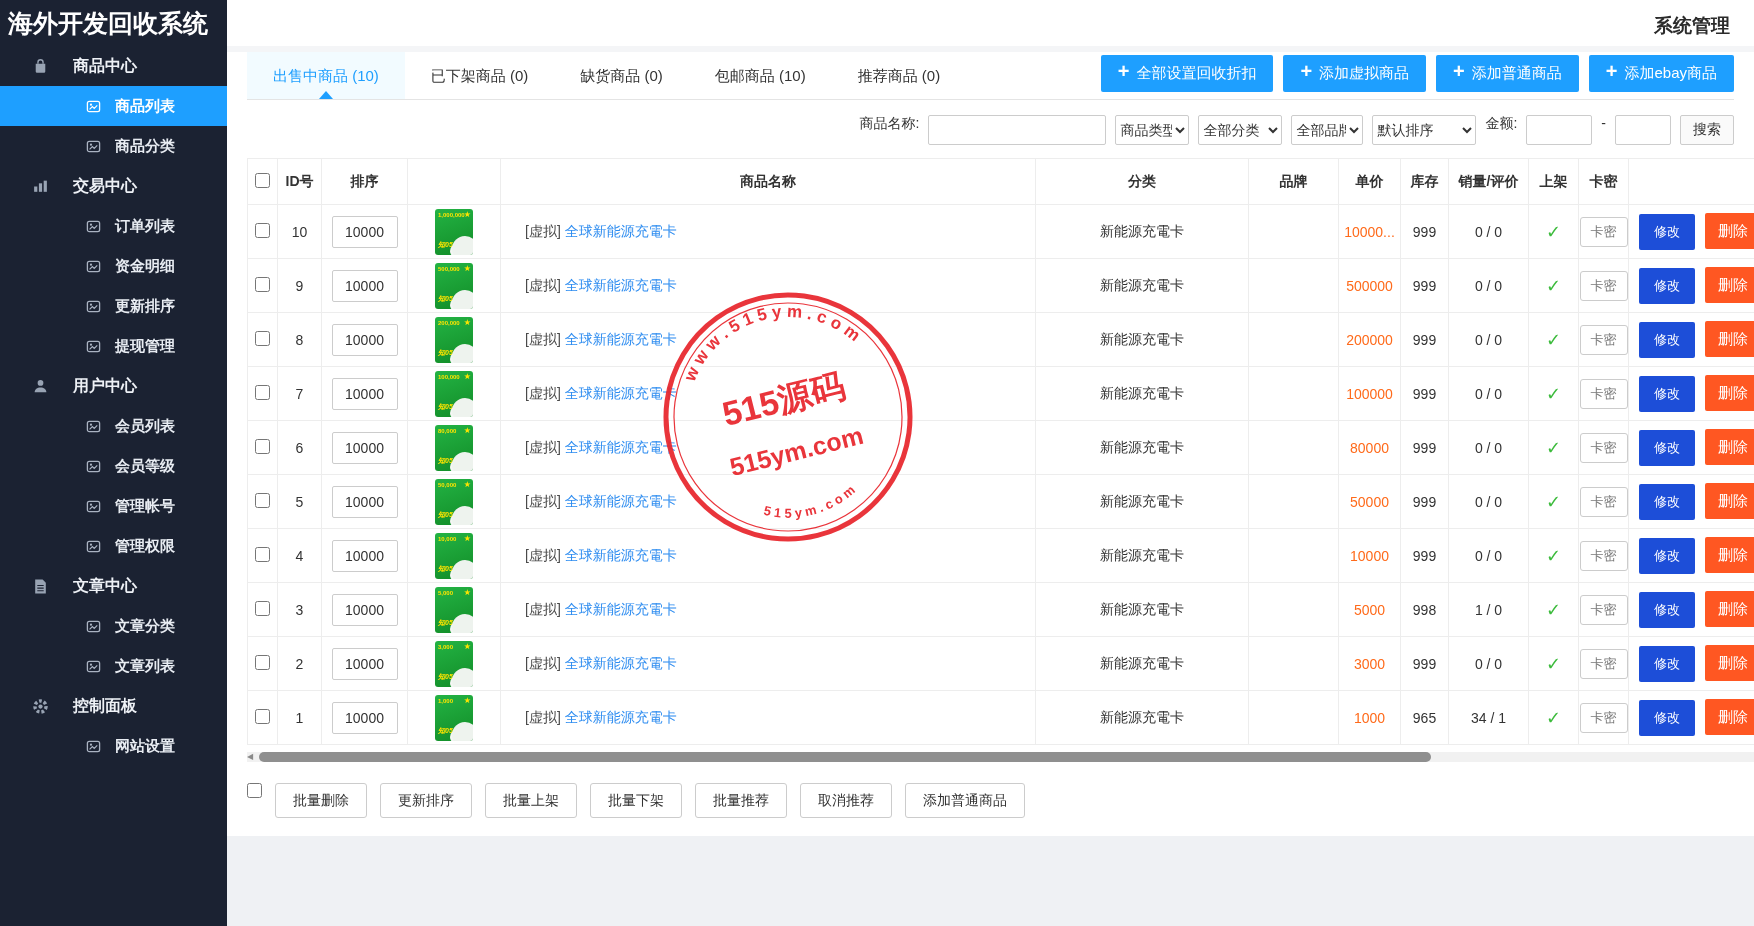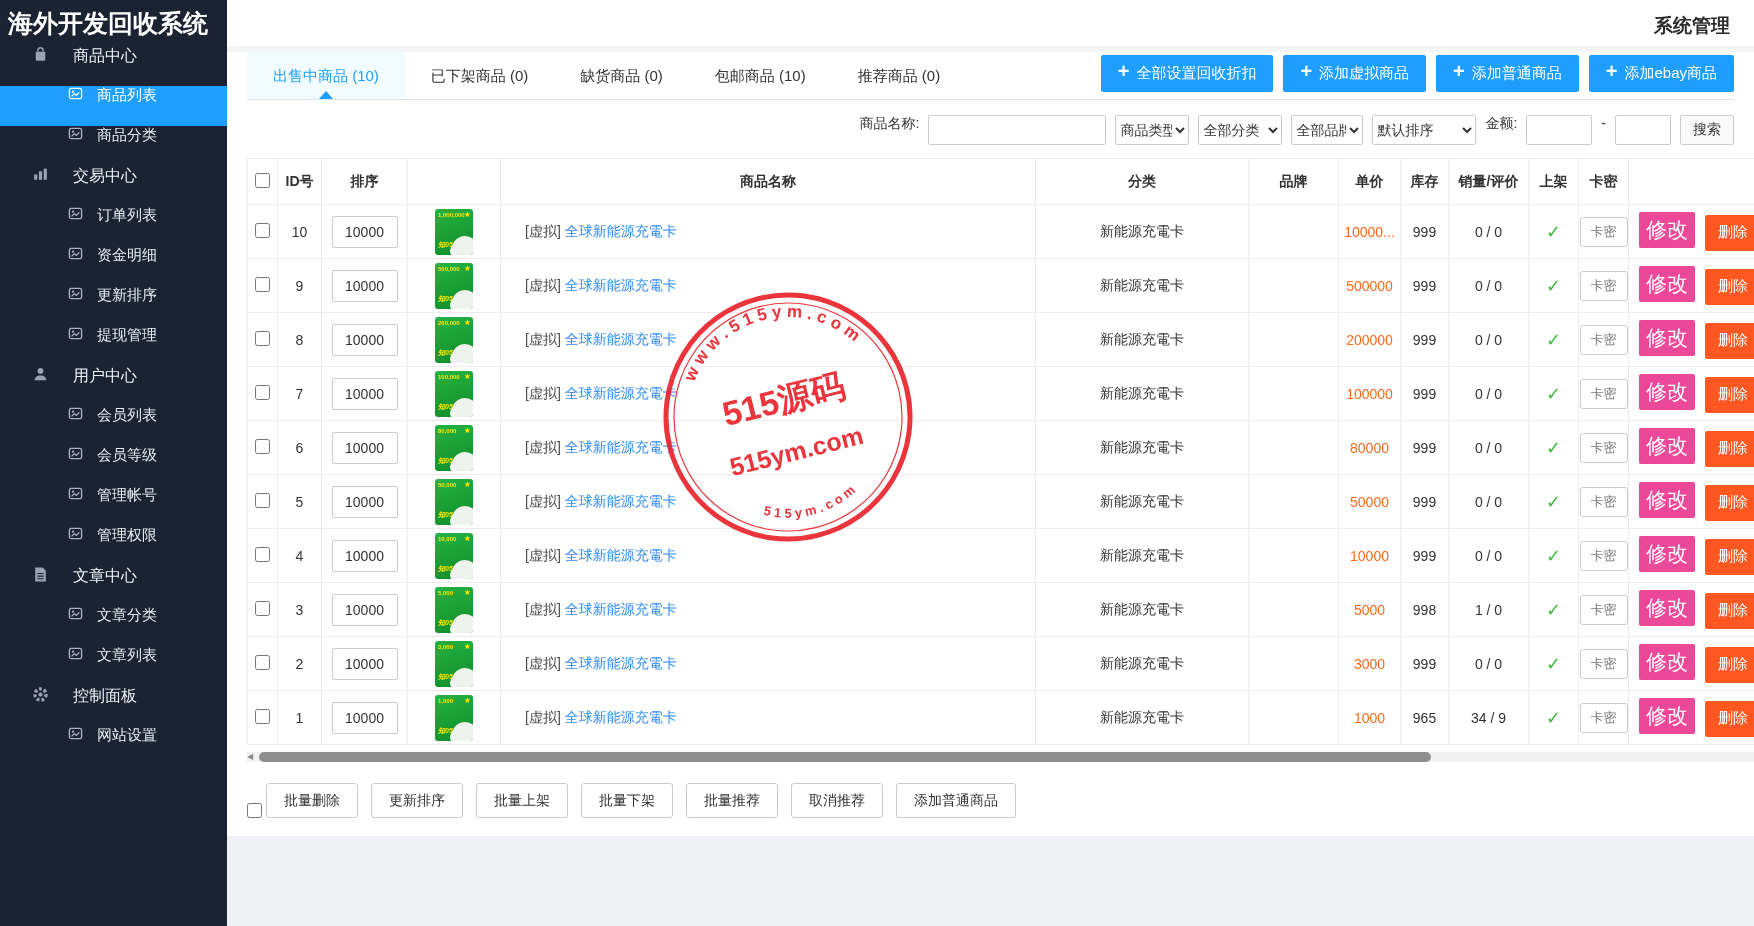--- a/index.html
+++ b/index.html
@@ -5,24 +5,24 @@
   * { margin:0; padding:0; box-sizing:border-box; }
   html,body { width:1754px; height:926px; overflow:hidden; background:#fff;
     font-family:"Liberation Sans","DejaVu Sans",sans-serif; }
 
   
   .sidebar { position:fixed; left:0; top:0; width:227px; height:926px;
     background:#1b2232; z-index:5; }
   .logo { height:46px; line-height:46px; color:#fff; font-weight:bold;
     font-size:25px; padding-left:8px; white-space:nowrap; }
   .menu { padding-top:0; }
-  .m-row { height:40px; display:flex; align-items:flex-start; cursor:pointer; }
+  .m-row { height:40px; display:flex; align-items:center; cursor:pointer;font-weight:bold; }
   .m-group { padding-left:32px; color:#98a3b3; }
   .m-group .m-label { color:#eef1f6; font-size:16px; margin-left:24px; }
-  .m-sub { padding-left:68px; color:#aab3c2; }
+  .m-sub { padding-left:86px; color:#aab3c2; }
   .m-sub .m-label { color:#e8ecf2; font-size:15px; margin-left:14px; }
   .m-sub.active { background:#1e9fff; color:#fff; }
   .m-sub.active .m-label { color:#fff; }
   .gicon, .sicon { flex:0 0 auto; display:inline-flex; }
 
   
   .main { margin-left:227px; width:1527px; height:926px; position:relative;
     background:#fff; }
   .topbar { height:46px; position:relative; background:#fff; }
   .sys-admin { position:absolute; right:24px; top:13px; font-size:19px;
@@ -73,22 +73,22 @@
   .c-name-cell { text-align:left; padding-left:24px; }
   .vtag { color:#4a4a4a; }
   .plink { color:#2d8cf0; text-decoration:none; }
   .c-price { color:#ff6a1a; white-space:nowrap; overflow:hidden; }
   .check { color:#3cbb3c; font-size:18px; font-weight:bold; }
   .sort-input { width:66px; height:32px; border:1px solid #ccc; border-radius:2px;
     text-align:center; font-size:14px; color:#333; }
   .btn-card { background:#fff; border:1px solid #ccc; border-radius:3px;
     color:#7a7a7a; font-size:13px; padding:5px 10px; cursor:pointer; }
   .c-actions-cell { text-align:left; padding-left:10px; white-space:nowrap; }
-  .btn-edit { background:#ec4899; color:#fff; border:none; border-radius:2px;
-    height:36px; width:56px; font-size:21px; cursor:pointer; margin-right:10px;font-family:Liberation Serif, serif; }
+  .btn-edit { background:#1d4ed8; color:#fff; border:none; border-radius:2px;
+    height:36px; width:56px; font-size:13px; cursor:pointer; margin-right:10px;font-family:Liberation Serif, serif; }
   .btn-del { background:#ff5722; color:#fff; border:none; border-radius:2px;
     height:36px; width:56px; font-size:15px; cursor:pointer; }
   .pcard { width:38px; height:46px; margin:0 auto; position:relative;
     border-radius:3px; overflow:hidden; cursor:pointer;
     background:linear-gradient(160deg,#23b344 0%,#128c27 100%); }
   .pcard .amt { position:absolute; top:3px; left:3px; font-size:6px;
     color:#ffe400; font-weight:bold; letter-spacing:0; }
   .pcard .star { position:absolute; top:1px; right:2px; color:#ffe400;
     font-size:8px; }
   .pcard .fig { position:absolute; bottom:-7px; right:-5px; width:26px;
@@ -99,21 +99,21 @@
 
   
   .hscroll { position:relative; height:10px; margin-top:7px; margin-right:-20px;
     background:#f1f1f1; }
   .hscroll .arr { position:absolute; left:0; top:0; font-size:8px; color:#8a8a8a;
     line-height:10px; }
   .hscroll .thumb { position:absolute; left:12px; top:0; height:10px;
     width:1172px; background:#8f8f8f; border-radius:5px; cursor:grab; }
 
   
-  .batch { display:flex; align-items:flex-end; gap:4px; padding:21px 0 18px; }
+  .batch { display:flex; align-items:flex-start; gap:13px; padding:21px 0 18px; }
   .btn-plain { height:35px; padding:0 17px; border:1px solid #ccc; background:#fff;
     border-radius:3px; font-size:14px; color:#333; cursor:pointer;
     white-space:nowrap; }
   .footer-strip { height:120px; background:#eff1f4; margin:0 -20px 0 -20px; }
   input[type=checkbox] { width:15px; height:15px; cursor:pointer; }
 
   
   .stamp { position:absolute; left:425px; top:281px; width:272px; height:272px;
     opacity:0.93; pointer-events:none; z-index:9; }
 </style>
@@ -655,21 +655,21 @@
       </div>
     </td>
     <td class="c-name-cell">
       <span class="vtag">[虚拟]</span>
       <a class="plink" href="#">全球新能源充電卡</a>
     </td>
     <td>新能源充電卡</td>
     <td></td>
     <td class="c-price">1000</td>
     <td>965</td>
-    <td>34 / 9</td>
+    <td>34 / 1</td>
     <td><span class="check">✓</span></td>
     <td><button class="btn-card">卡密</button></td>
     <td class="c-actions-cell">
       <button class="btn-edit">修改</button><button class="btn-del">删除</button>
     </td>
   </tr>
 </tbody>
       </table>
     </div>
 

